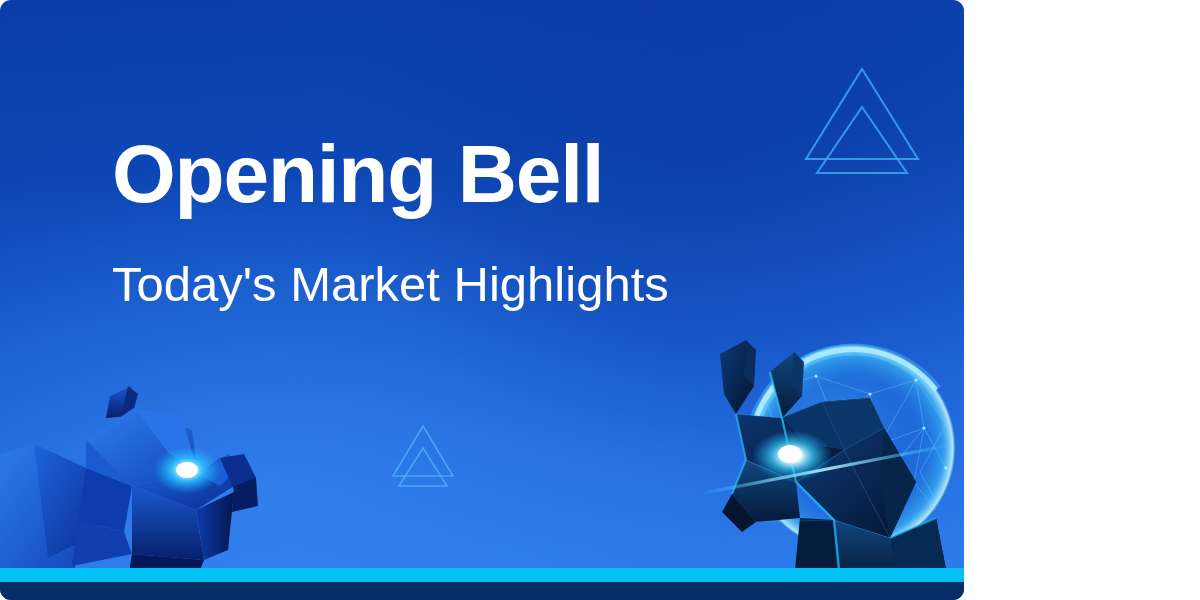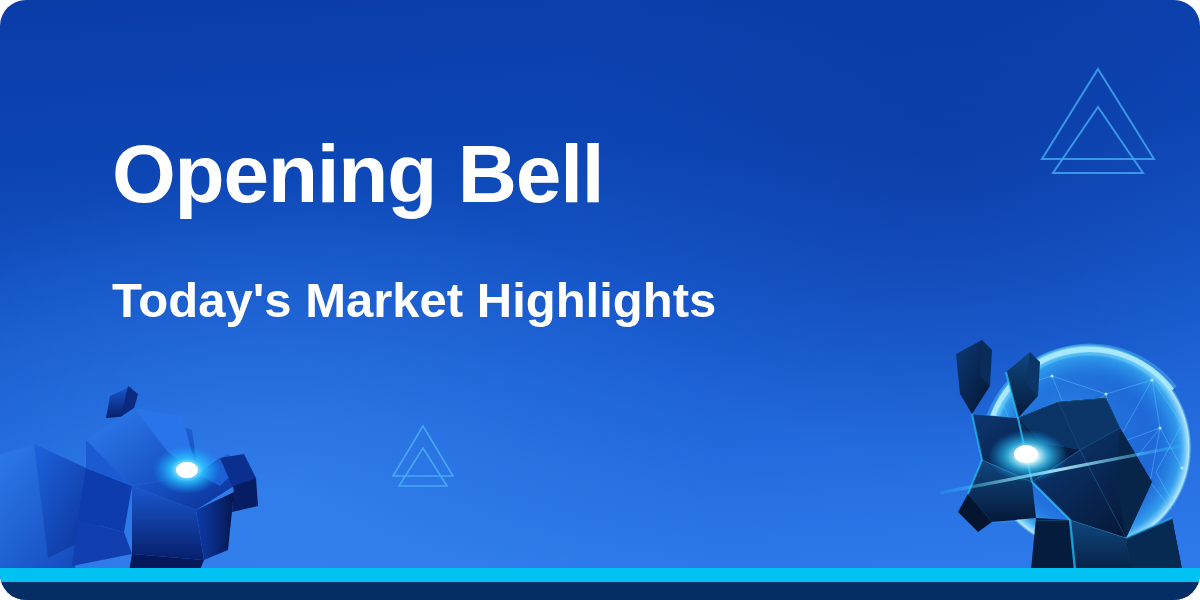--- a/index.html
+++ b/index.html
@@ -9,23 +9,23 @@
   }
   body {
     width: 1200px;
     height: 600px;
     font-family: "Liberation Sans", sans-serif;
     overflow: hidden;
   }
 
   .banner {
     position: relative;
-    width: 1200px;
+    width: 964px;
     height: 600px;
-    border-radius: 26px;
+    border-radius: 11px;
     overflow: hidden;
     background: linear-gradient(176deg, #0a3ca8 0%, #0d47b5 28%, #1a5ed2 58%, #2b77e8 88%, #2f7ceb 100%);
   }
 
   
   .bg-glow-a {
     position: absolute;
     left: -180px; top: 180px;
     width: 900px; height: 640px;
     background: radial-gradient(ellipse at center, rgba(60,140,245,0.55) 0%, rgba(60,140,245,0.20) 45%, rgba(60,140,245,0) 72%);
@@ -72,24 +72,23 @@
     padding: 16px 32px 18px 32px;
     border-radius: 999px;
     white-space: nowrap;
   }
   .subhead {
     position: absolute;
     left: 112px;
     top: 256px;
     font-size: 49px;
     line-height: 1.18;
-    font-weight: bold;
+    font-weight: normal;
     color: #ffffff;
     white-space: nowrap;
-    margin-top: 16px;
   }
 
   
   .art { position: absolute; pointer-events: none; }
   .art svg { display: block; }
   #bear-art { left: -18px; bottom: 18px; }
   #bull-art { right: 0px;  bottom: 18px; }
 
   
   .bar-cyan {

